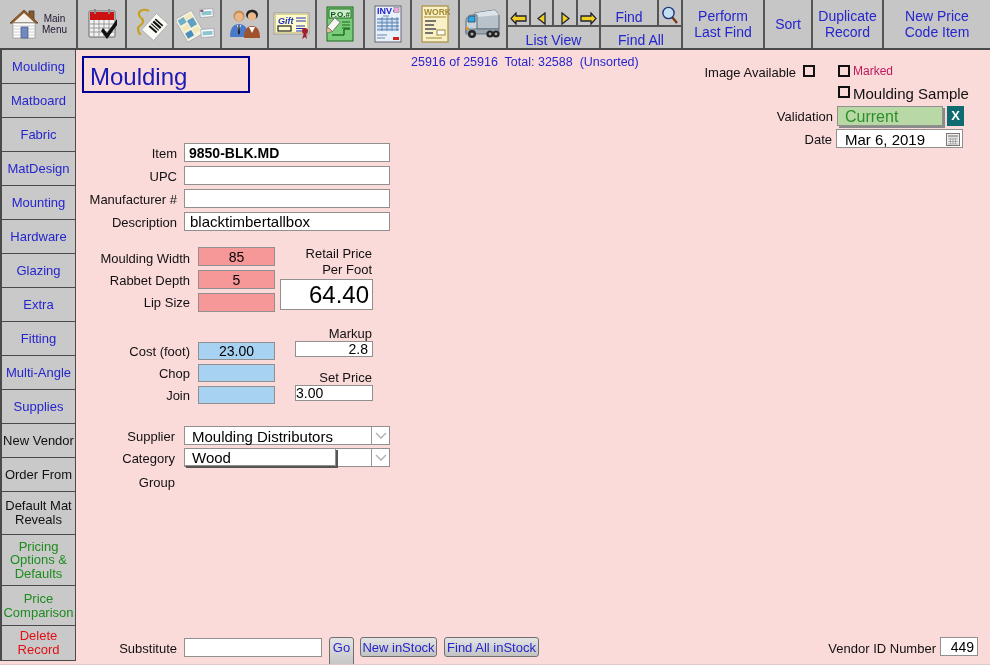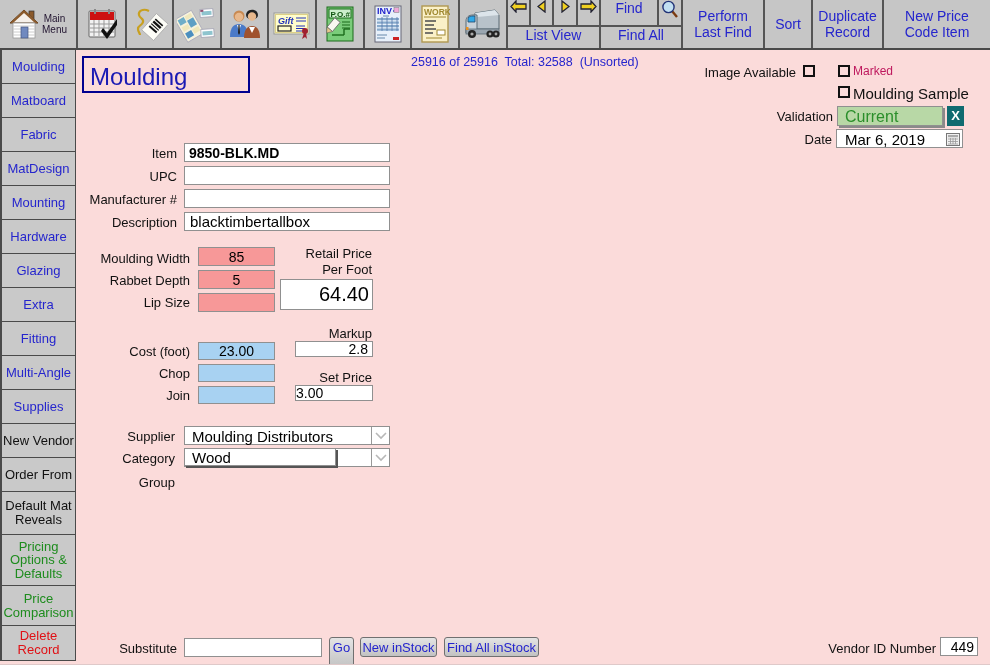--- a/index.html
+++ b/index.html
@@ -4,21 +4,21 @@
 <style>
 * { margin:0; padding:0; box-sizing:border-box; }
 html,body { width:990px; height:665px; overflow:hidden; }
 body { font-family:"Liberation Sans", sans-serif; background:#FBDBDA; position:relative; }
 .abs { position:absolute; }
 
 #toolbar { left:0; top:0; width:990px; height:50px; background:#C6C6C6; border-bottom:2px solid #4A4A4A; }
 .tbtn { position:absolute; top:0; height:48px; background:#C6C6C6; border-right:2px solid #555; display:flex; align-items:center; justify-content:center; }
 .tbtxt { color:#2525CD; font-size:14px; text-align:center; line-height:1.15; }
 
-.nbtn { position:absolute; background:#C6C6C6; border-right:2px solid #555; display:flex; align-items:flex-start; justify-content:center; }
+.nbtn { position:absolute; background:#C6C6C6; border-right:2px solid #555; display:flex; align-items:flex-end; justify-content:center; }
 
 .sbtn { position:absolute; left:1px; width:75px; background:#C9C9C9; border:1px solid #4A4A4A; border-top:none; display:flex; align-items:center; justify-content:center; text-align:center; font-size:13px; line-height:1.05; }
 .sblue { color:#2525CD; } .sblack { color:#111; } .sgreen { color:#1E8C1E; } .sred { color:#E01015; }
 
 .lbl { position:absolute; font-size:13px; color:#111; text-align:right; white-space:nowrap; }
 .fld { position:absolute; background:#fff; border:1px solid #909090; font-size:14px; color:#000; }
 .salmon { background:#F79898; text-align:center; }
 .blue { background:#A8D2F2; text-align:center; }
 .btn3d { position:absolute; background:linear-gradient(#E4E4E4,#C2C2C2); border:1px solid #707070; border-radius:3px; color:#2525CD; font-size:13px; text-align:center; }
 .cb { position:absolute; width:12px; height:12px; border:2px solid #111; background:#FBDBDA; }
@@ -320,21 +320,21 @@
 
 <div class="lbl" style="left:60px;top:251px;width:130px;">Moulding Width</div>
 <div class="fld salmon" style="left:198px;top:247px;width:77px;height:19px;padding-top:1px;">85</div>
 <div class="lbl" style="left:60px;top:273px;width:130px;">Rabbet Depth</div>
 <div class="fld salmon" style="left:198px;top:270px;width:77px;height:19px;padding-top:1px;">5</div>
 <div class="lbl" style="left:60px;top:295px;width:130px;">Lip Size</div>
 <div class="fld salmon" style="left:198px;top:293px;width:77px;height:19px;"></div>
 
 <div class="lbl" style="left:240px;top:246px;width:132px;">Retail Price</div>
 <div class="lbl" style="left:240px;top:262px;width:132px;">Per Foot</div>
-<div class="fld" style="left:280px;top:279px;width:93px;height:31px;font-size:20px;line-height:29px;text-align:right;padding-right:3px;">64.40</div>
+<div class="fld" style="left:280px;top:279px;width:93px;height:31px;font-size:24px;line-height:29px;text-align:right;padding-right:3px;">64.40</div>
 
 <div class="lbl" style="left:240px;top:326px;width:132px;">Markup</div>
 <div class="fld" style="left:295px;top:341px;width:78px;height:16px;line-height:15px;text-align:right;padding-right:4px;">2.8</div>
 <div class="lbl" style="left:60px;top:344px;width:130px;">Cost (foot)</div>
 <div class="fld blue" style="left:198px;top:342px;width:77px;height:18px;">23.00</div>
 <div class="lbl" style="left:60px;top:366px;width:130px;">Chop</div>
 <div class="fld blue" style="left:198px;top:364px;width:77px;height:18px;"></div>
 <div class="lbl" style="left:240px;top:370px;width:132px;">Set Price</div>
 <div class="lbl" style="left:60px;top:388px;width:130px;">Join</div>
 <div class="fld blue" style="left:198px;top:386px;width:77px;height:18px;"></div>

